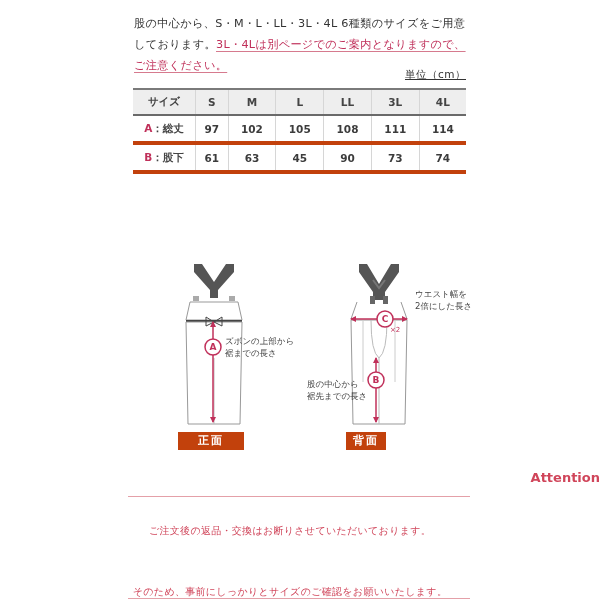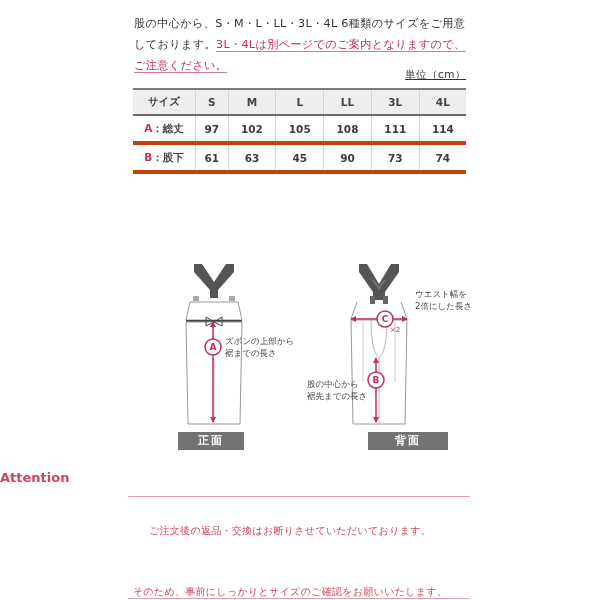--- a/index.html
+++ b/index.html
@@ -13,22 +13,22 @@
   table.sizes th:first-child, table.sizes td:first-child { border-left:none; width:62px; }
   table.sizes thead tr { background:#eeeeee; border-top:2px solid #7a7a7a; border-bottom:2px solid #6a6a6a; }
   table.sizes th { font-weight:bold; color:#444; }
   table.sizes tbody tr { border-bottom:4px solid #c2410c; }
   table.sizes td { font-weight:bold; color:#3c3c3c; height:25px; }
   table.sizes td.label { font-weight:bold; color:#444; }
   .letter { color:#c0305a; }
   .notes { position:absolute; left:134px; top:196px; font-size:10px; line-height:17px; color:#333; letter-spacing:0.2px; }
   .diagram { position:absolute; }
   .caption { position:absolute; font-size:8.5px; line-height:12px; color:#444; }
-  .view-label { position:absolute; background:#737373; color:#fff; font-size:11px; font-weight:bold; text-align:center; line-height:18px; height:18px; letter-spacing:2px; }
-  .attention { position:absolute; left:0; width:600px; top:470px; text-align:left; color:#d0455a; font-size:13px; font-weight:bold; }
+  .view-label { position:absolute; background:#c2410c; color:#fff; font-size:11px; font-weight:bold; text-align:center; line-height:18px; height:18px; letter-spacing:2px; }
+  .attention { position:absolute; left:0; width:600px; top:470px; text-align:right; color:#d0455a; font-size:13px; font-weight:bold; }
   .rule { position:absolute; left:128px; width:342px; height:1px; background:#e4a0a8; }
   .attn-text { position:absolute; left:0; width:580px; text-align:center; color:#d0455a; font-size:10px; letter-spacing:0.3px; }
 </style>
 </head>
 <body>
 
 <div class="intro">
   <span>股の中心から、S・M・L・LL・3L・4L 6種類のサイズをご用意しております。</span><span class="red">3L・4Lは別ページでのご案内となりますので、ご注意ください。</span>
 </div>
 
@@ -119,19 +119,19 @@
 <div class="caption" style="left:390px;top:324px;color:#c0305a;font-size:7px;">×2</div>
 <div class="caption" style="left:399px;top:288px;margin-left:16px;">
   <div>ウエスト幅を</div>
   <div>2倍にした長さ</div>
 </div>
 <div class="caption" style="left:372px;top:374px;color:#c0305a;font-weight:bold;font-size:9px;width:8px;text-align:center;">B</div>
 <div class="caption" style="left:307px;top:378px;">
   <div>股の中心から</div>
   <div>裾先までの長さ</div>
 </div>
-<div class="view-label" style="left:346px;top:432px;width:80px;margin-left:22px;">背面</div>
+<div class="view-label" style="left:346px;top:432px;width:40px;">背面</div>
 
 <div class="attention">Attention</div>
 <div class="rule" style="top:496px;"></div>
 <div class="attn-text" style="top:524px;">ご注文後の返品・交換はお断りさせていただいております。</div>
 <div class="attn-text" style="top:552px;margin-top:33px;">そのため、事前にしっかりとサイズのご確認をお願いいたします。</div>
 <div class="rule" style="top:598px;"></div>
 
 </body></html>

